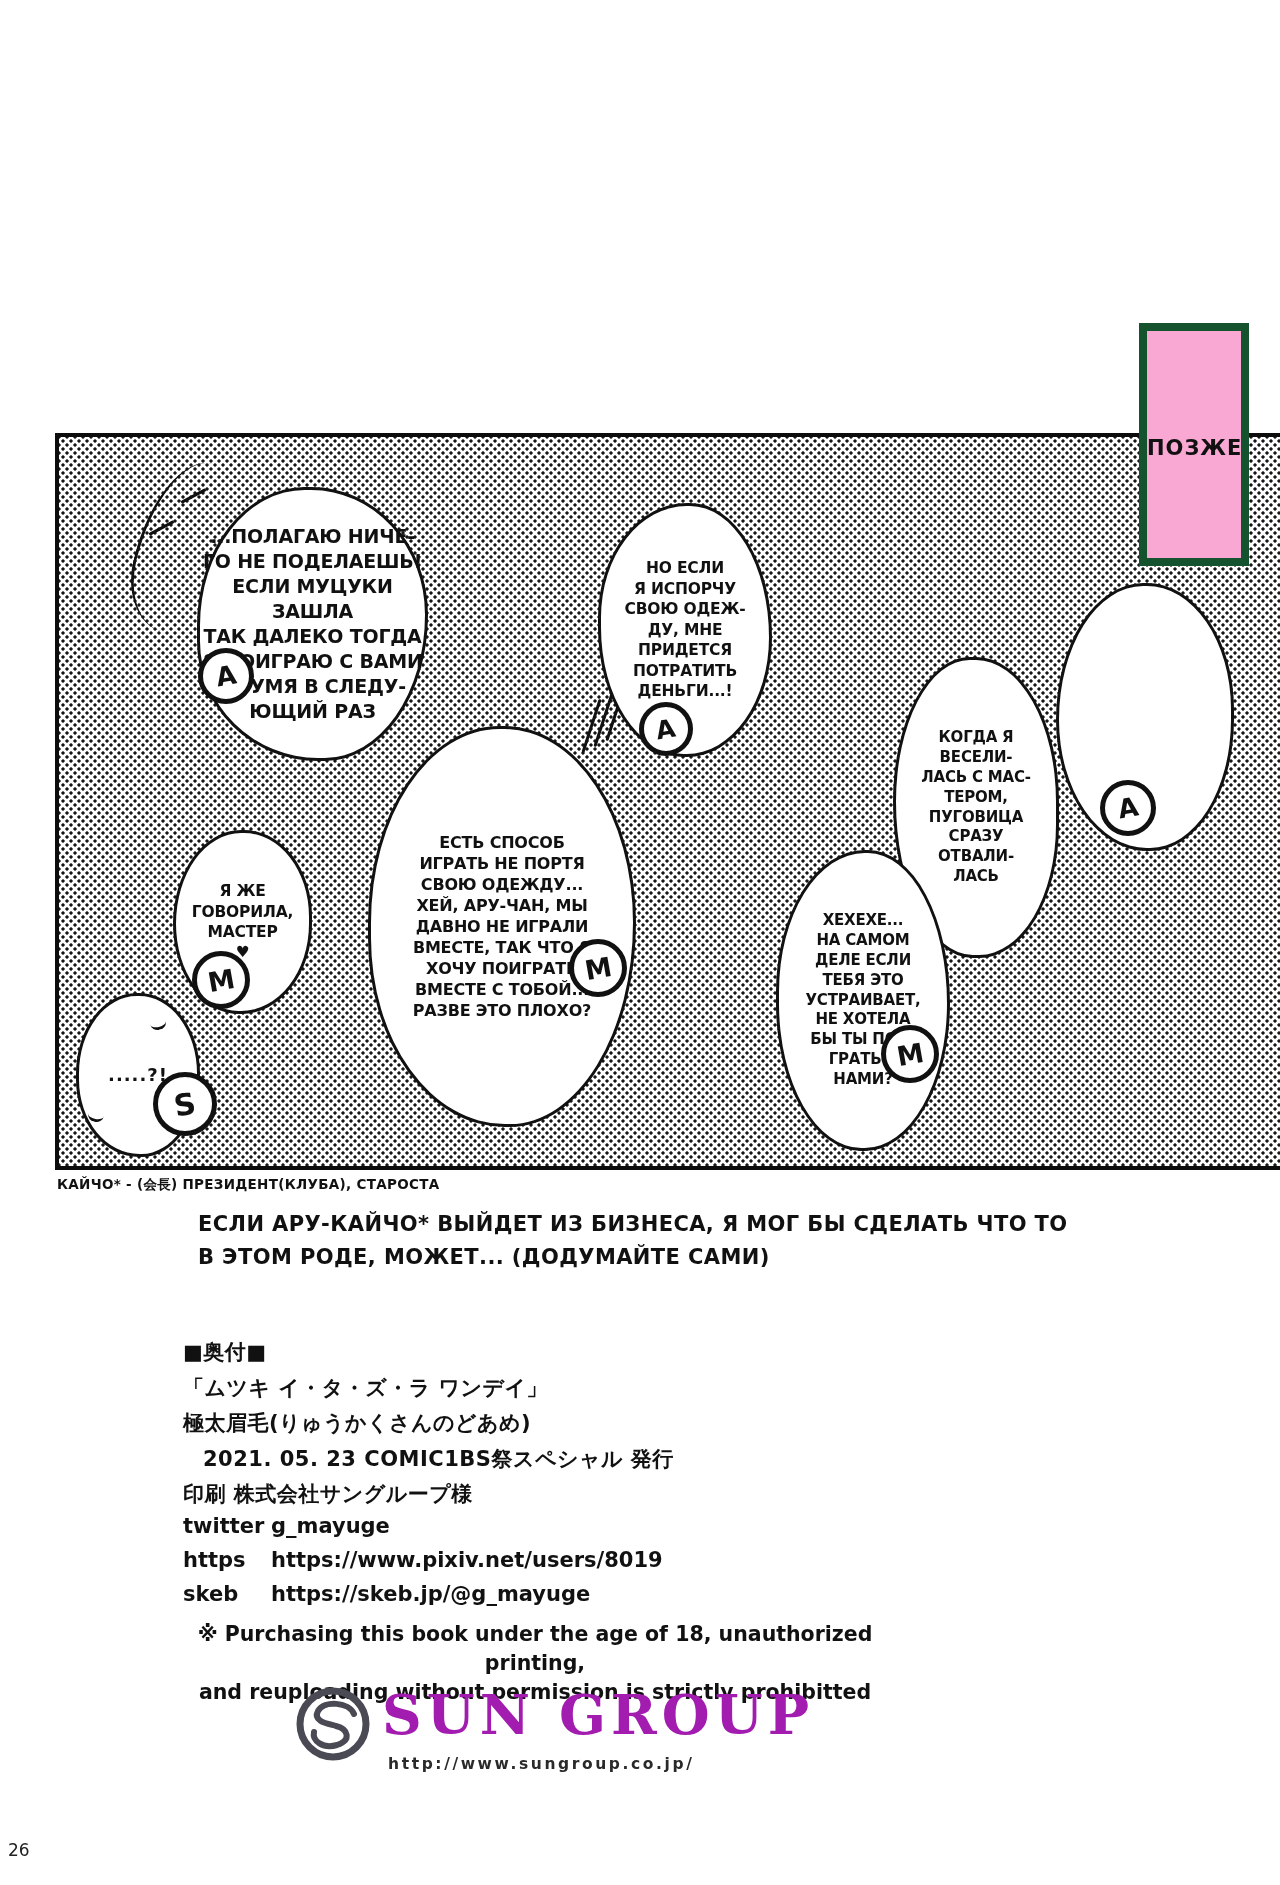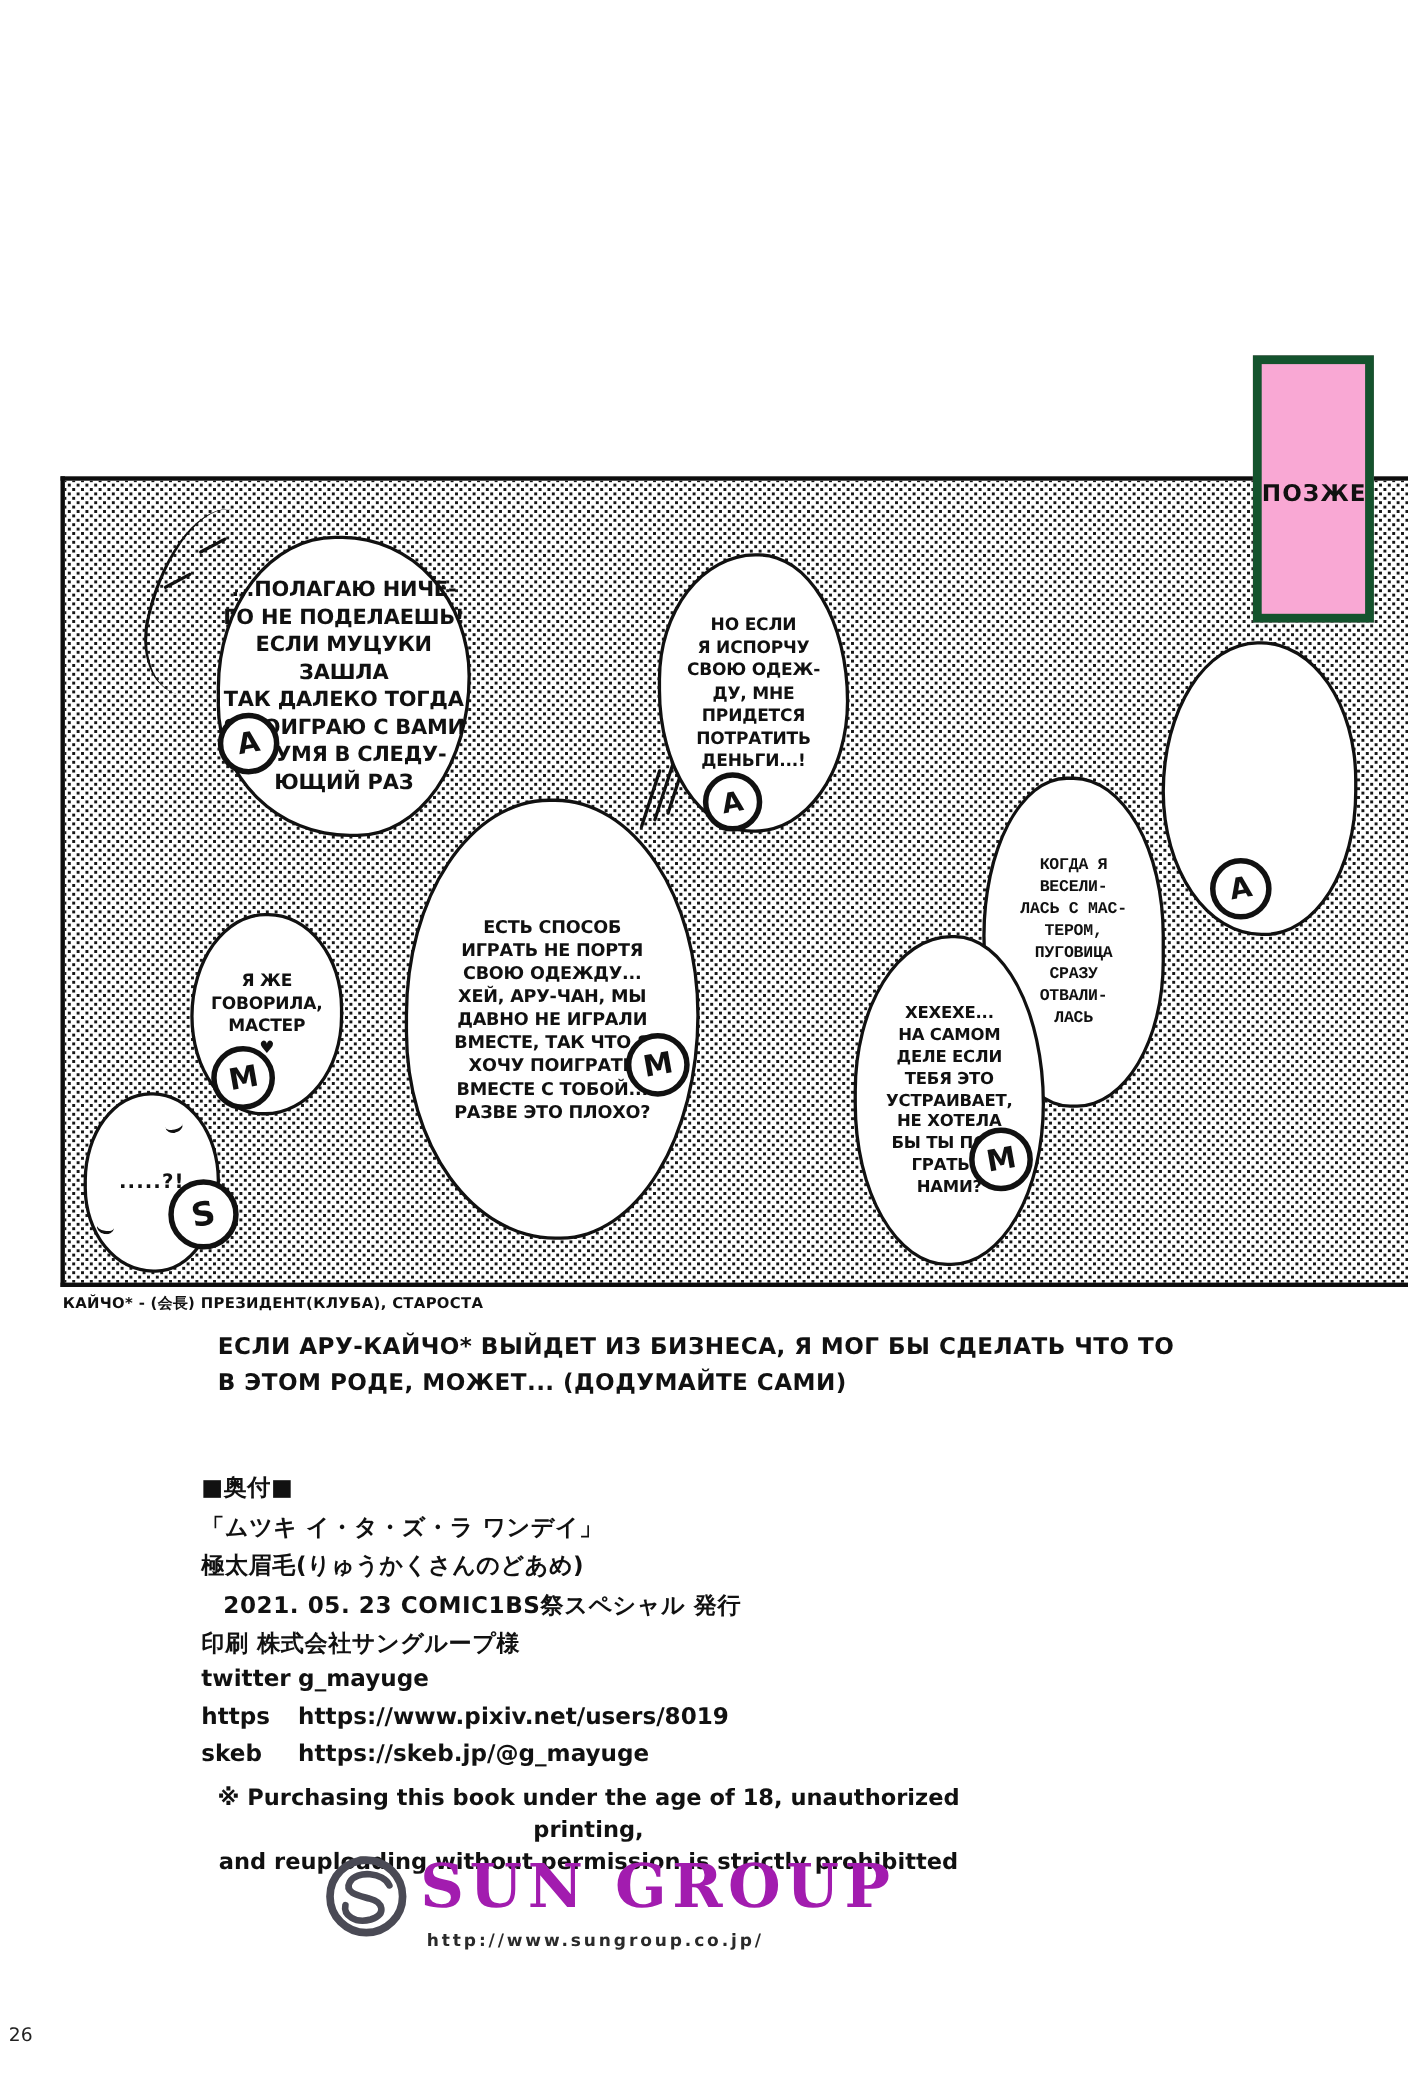--- a/index.html
+++ b/index.html
@@ -107,22 +107,22 @@
   </div>
 </div>
 
 <div class="bubble" style="left:1056px;top:583px;width:172px;height:262px;
             border-radius:50% 50% 48% 52%/52% 48% 50% 50%;">
   <div class="marker" style="left:41px;top:194px;width:46px;height:46px;">
     <span style="font-size:26px;">A</span>
   </div>
 </div>
 
-<div class="bubble" style="left:893px;top:706px;width:160px;height:295px;
-            border-radius:48% 52% 50% 50%/50% 50% 46% 54%;font-family:Liberation Mono, monospace;">
+<div class="bubble" style="left:893px;top:657px;width:160px;height:295px;
+            border-radius:48% 52% 50% 50%/50% 50% 46% 54%;">
   <span class="btxt" style="font-size:15px;">КОГДА Я
 ВЕСЕЛИ-
 ЛАСЬ С МАС-
 ТЕРОМ,
 ПУГОВИЦА
 СРАЗУ
 ОТВАЛИ-
 ЛАСЬ</span>
 </div>
 

